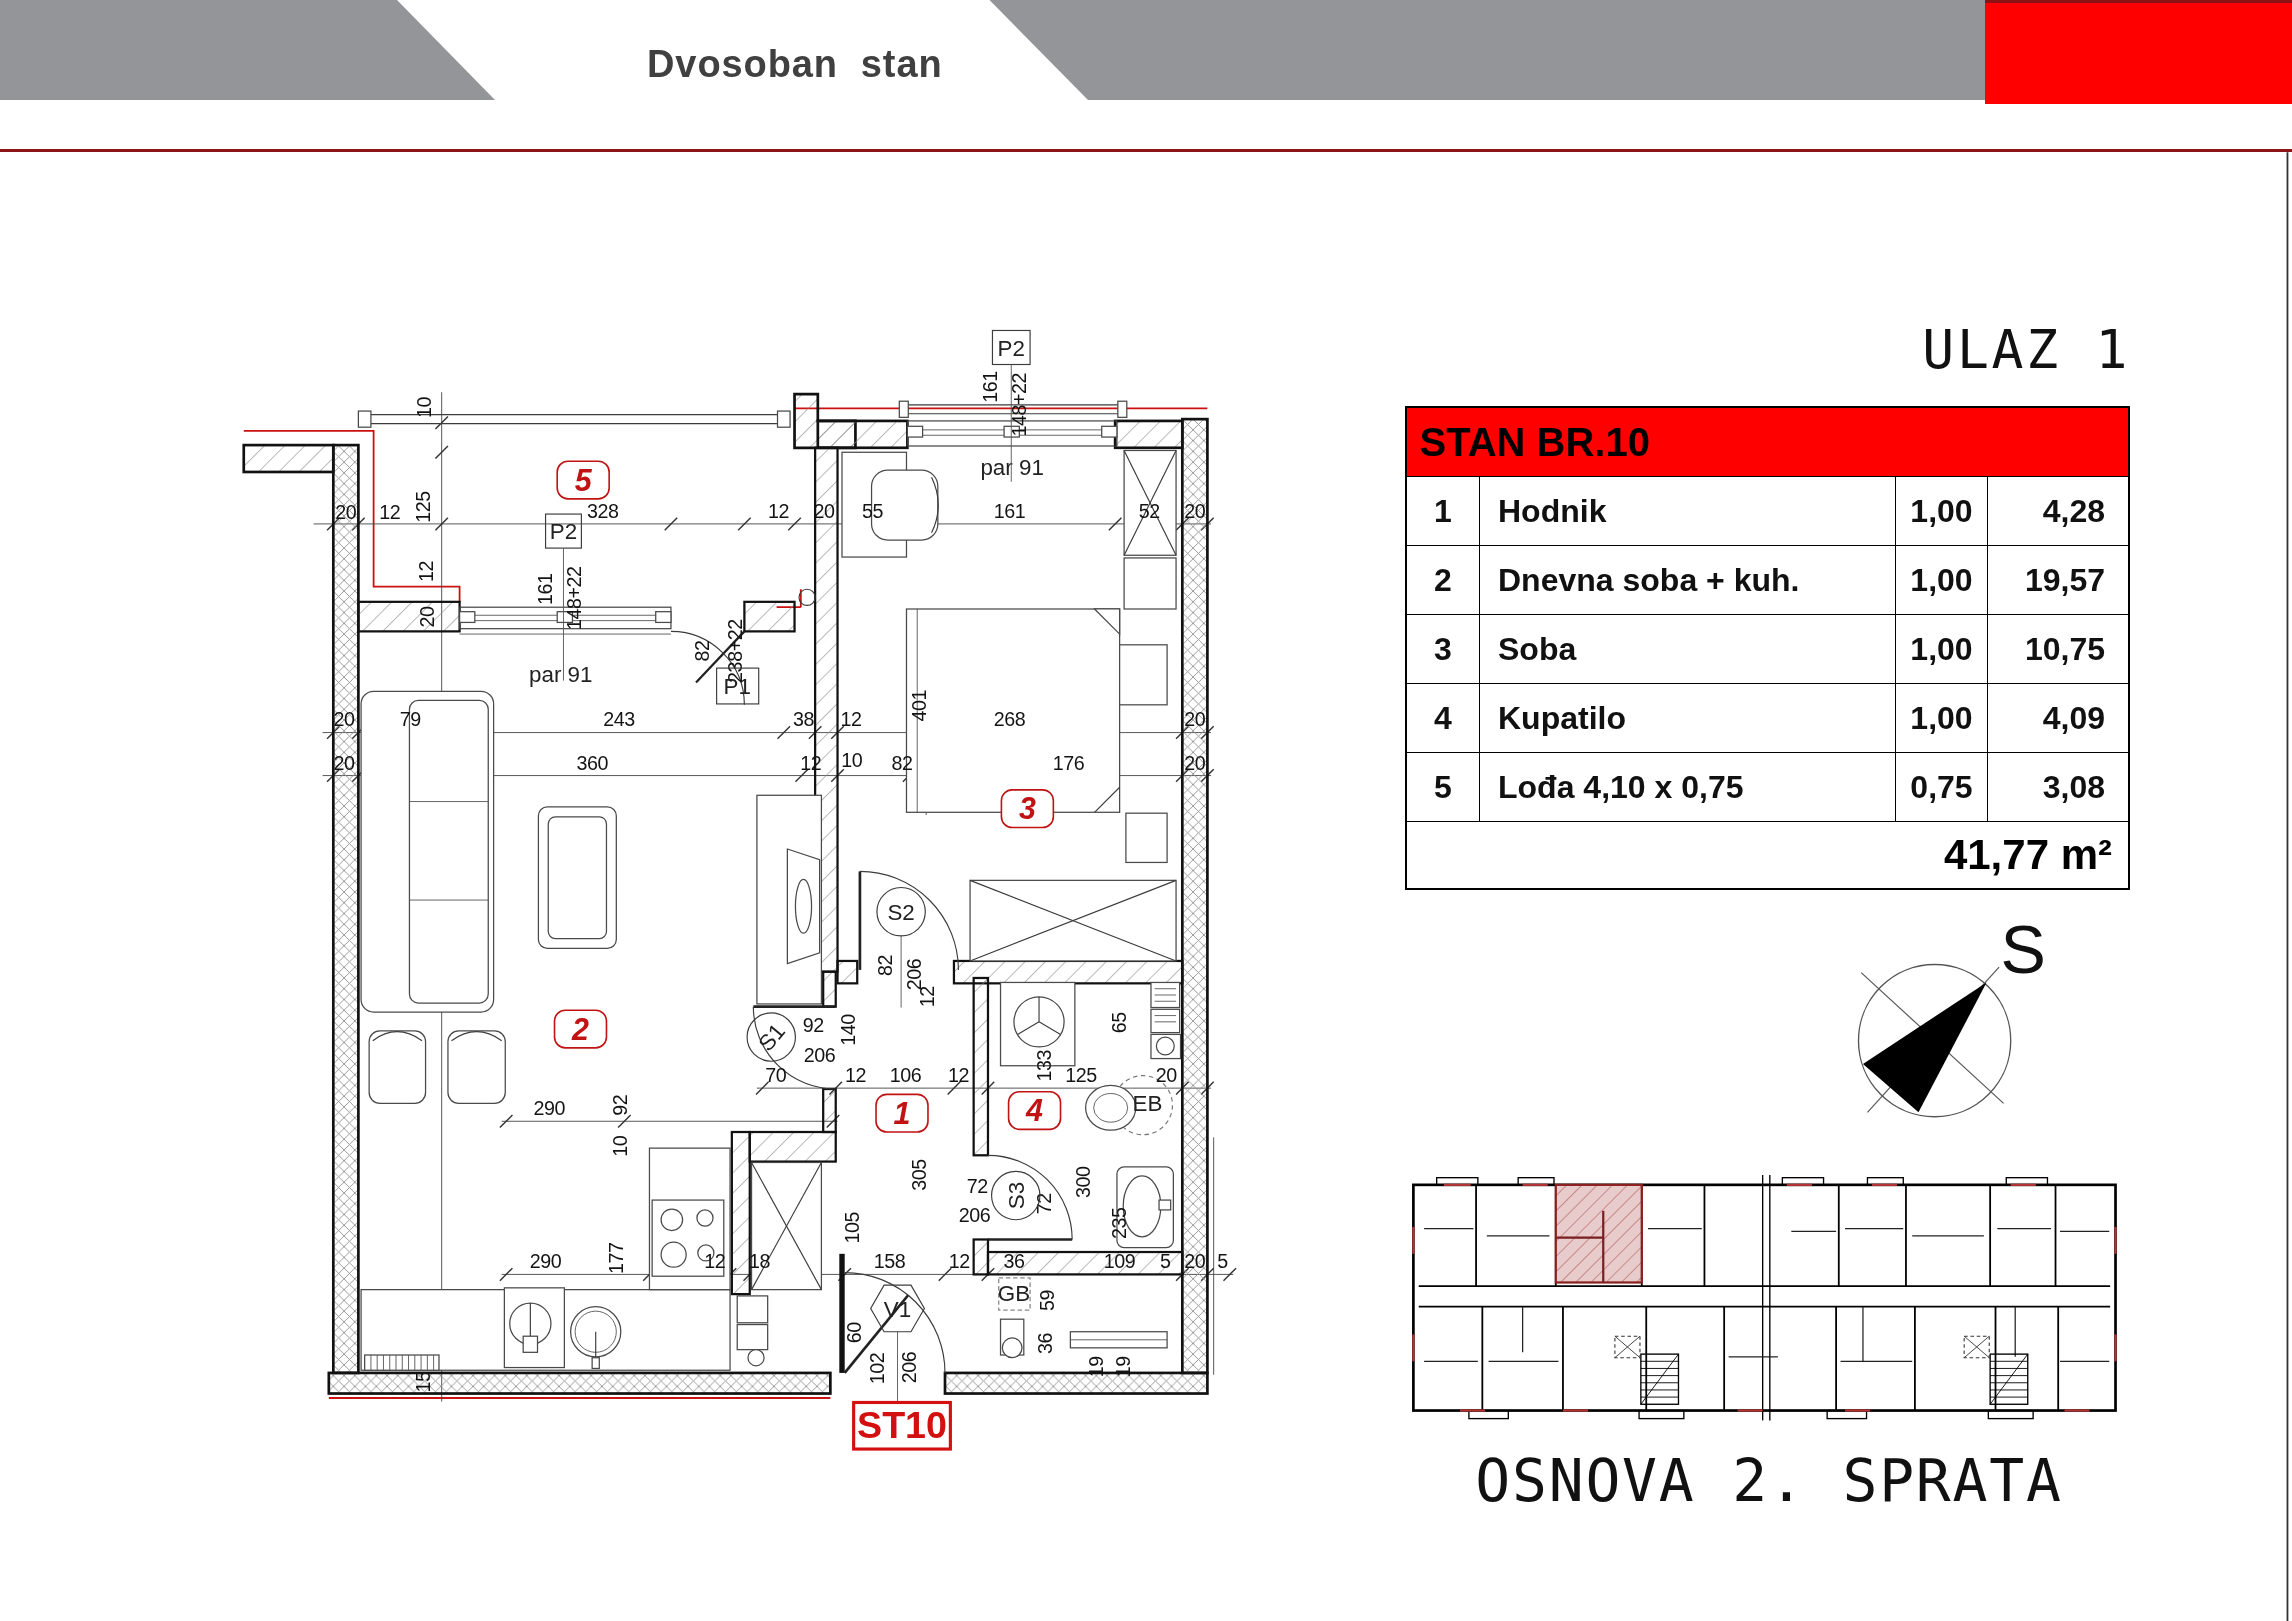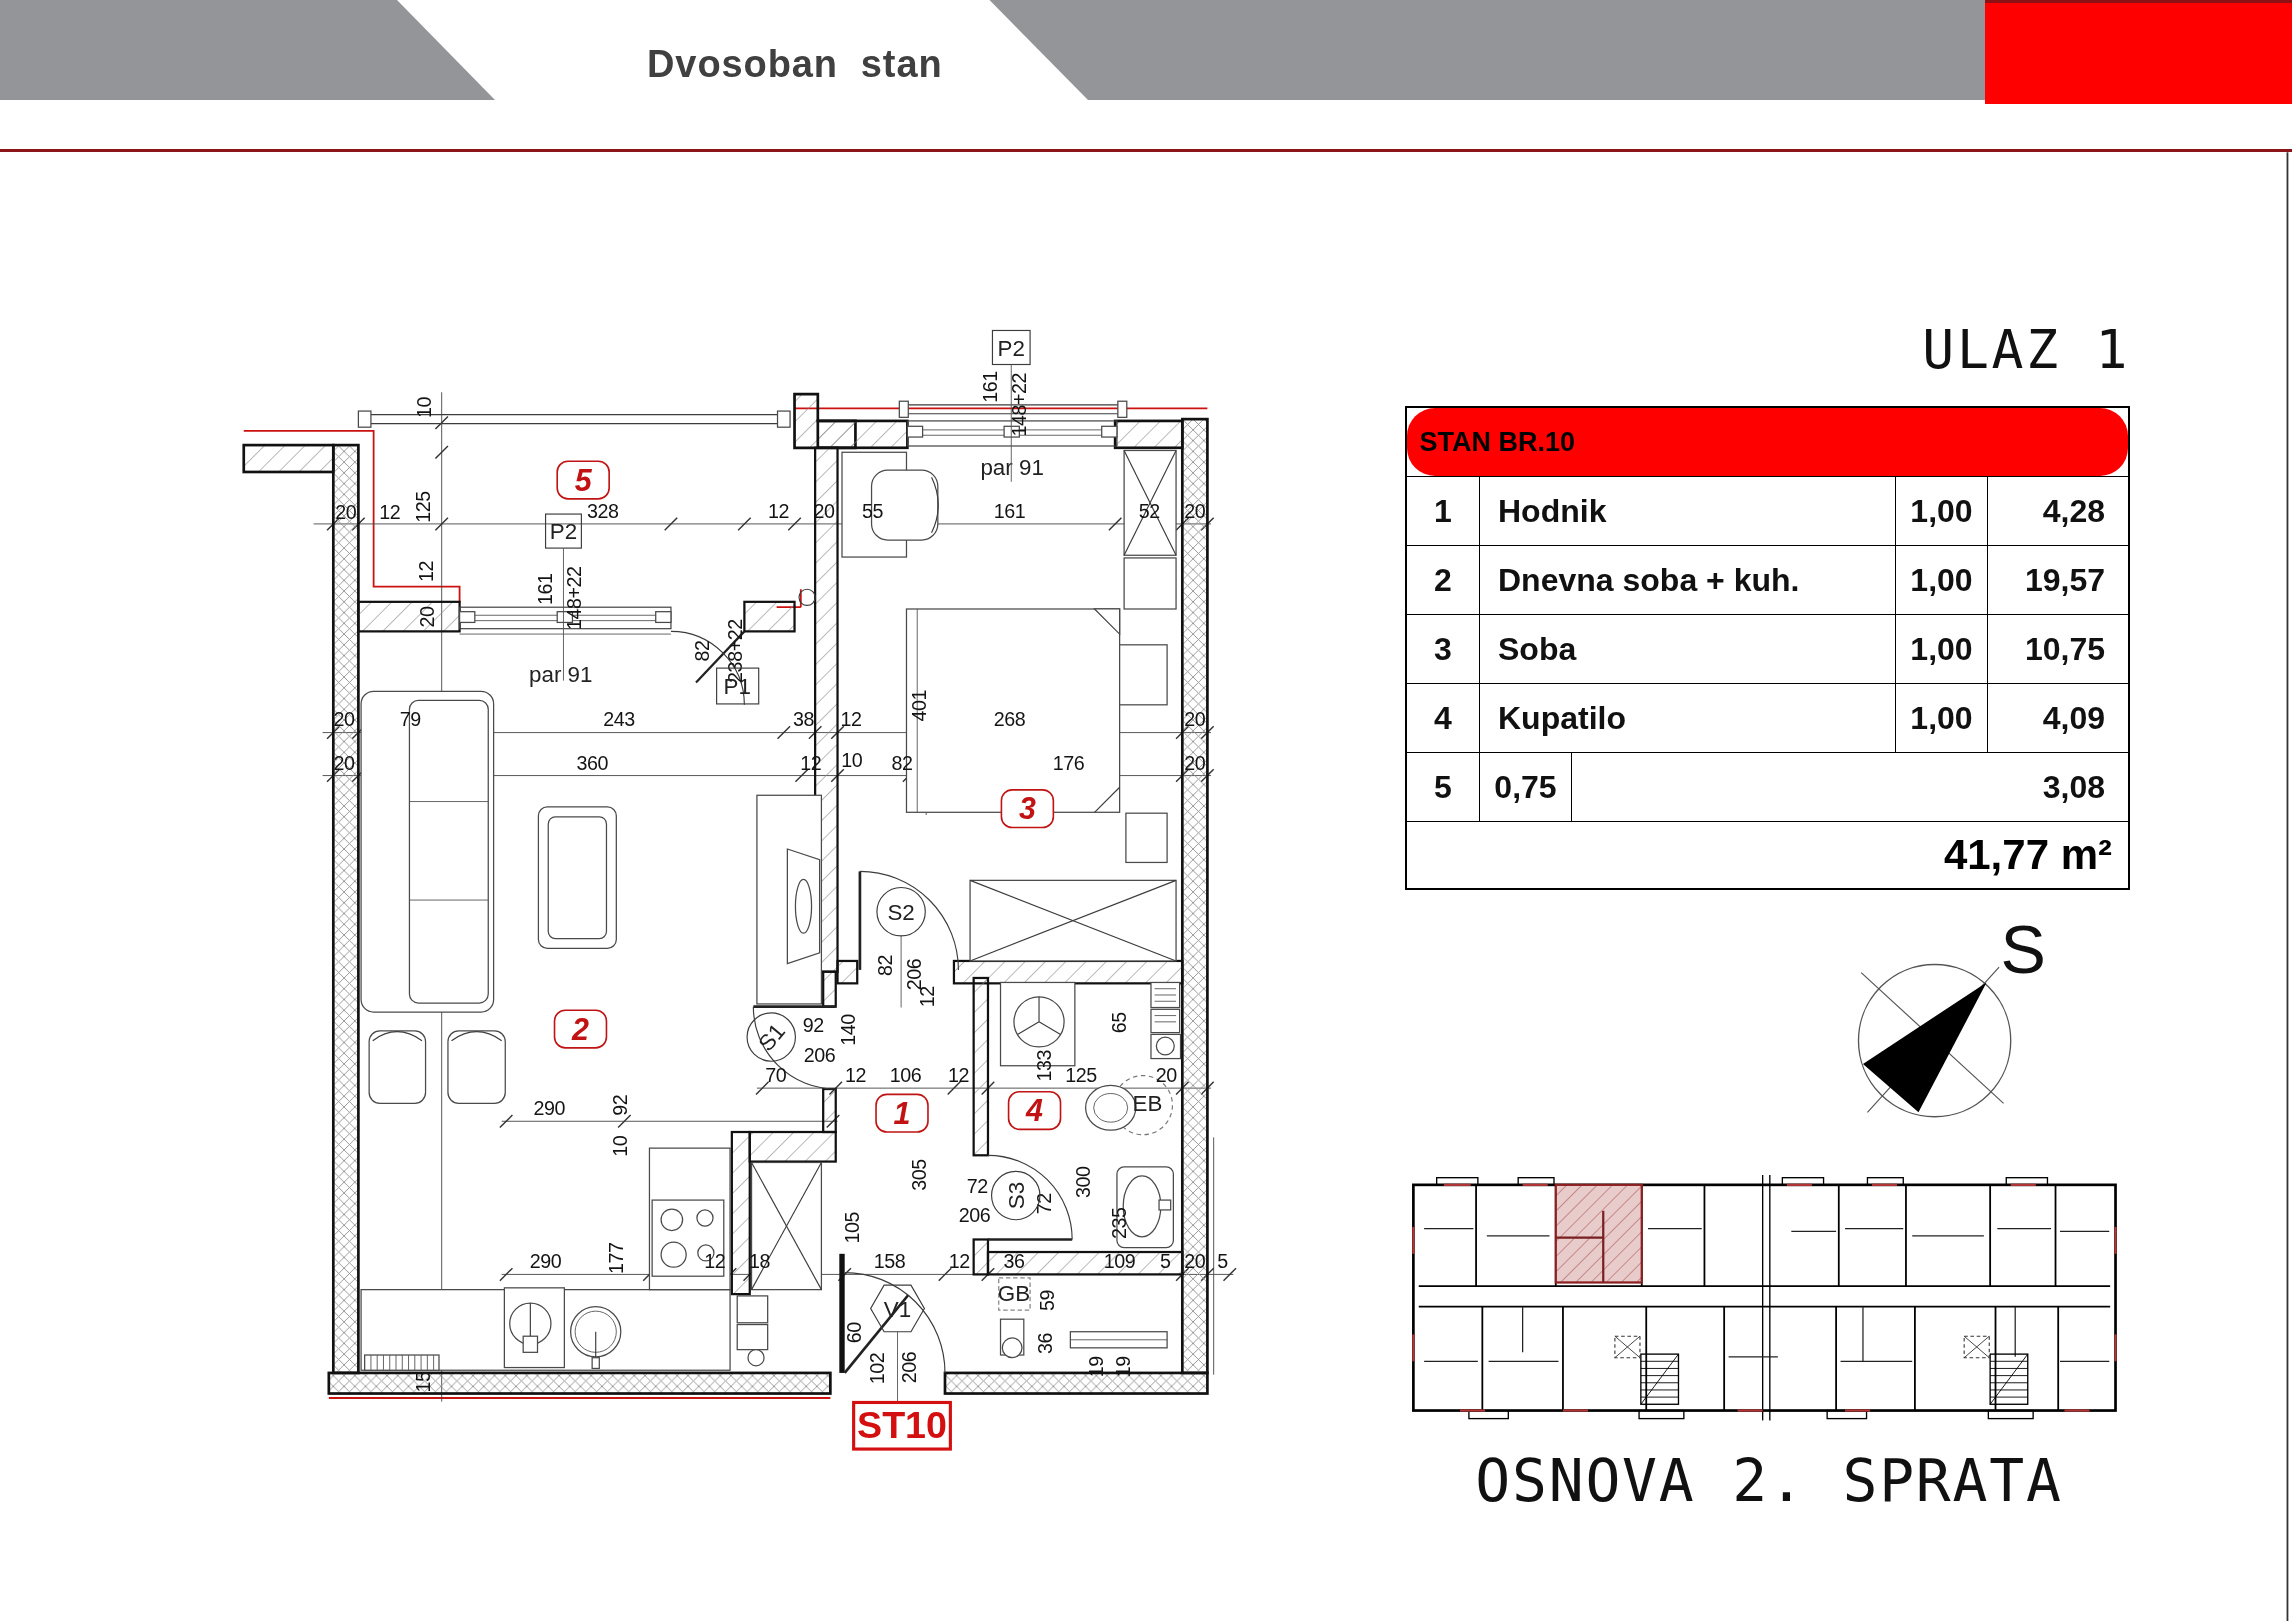--- a/index.html
+++ b/index.html
@@ -13,21 +13,21 @@
   .gray-right{position:absolute;top:0;left:985px;width:1003px;height:100px;background:#939598;
     clip-path:polygon(4.5px 0,1003px 0,1003px 100px,103px 100px);}
   .red-block{position:absolute;top:0;left:1985px;width:308px;height:104px;background:#fe0000;
     border-top:3.6px solid #8c1114;box-sizing:border-box;}
   .page-title{position:absolute;top:43px;left:627px;width:358px;
     font-size:38px;font-weight:bold;color:#404040;white-space:pre;letter-spacing:0.9px;margin-left:20px;}
   .red-rule{position:absolute;top:149px;left:0;width:2293px;height:2.7px;background:#8b1518;}
   
   .tbl{position:absolute;left:1405px;top:406px;width:725px;border:2.7px solid #000;box-sizing:border-box;background:#fff;}
   .tbl-head{height:68px;background:#fe0000;display:flex;align-items:center;padding-left:12.5px;
-    font-size:27px;font-weight:bold;color:#000;border-radius:28px;}
+    font-size:40px;font-weight:bold;color:#000;}
   .tbl-row{display:flex;height:68px;border-top:1.8px solid #000;}
   .tbl-row .c{display:flex;align-items:center;box-sizing:border-box;font-size:32px;font-weight:bold;color:#111;}
   .c1{width:72px;justify-content:center;}
   .c2{width:416px;border-left:1.8px solid #000;padding-left:18px;text-align:right;}
   .c3{width:92px;border-left:1.8px solid #000;justify-content:center;}
   .c4{flex:1;border-left:1.8px solid #000;justify-content:flex-end;padding-right:23px;}
   .tbl-foot{height:66px;border-top:1.8px solid #000;display:flex;align-items:center;justify-content:flex-end;
     padding-right:16px;font-size:42px;font-weight:bold;}
   
   .ulaz{position:absolute;left:1863px;top:319px;width:267px;text-align:right;
@@ -84,20 +84,21 @@
     <div class="c c4">10,75</div>
   </div>
   <div class="tbl-row">
     <div class="c c1">4</div>
     <div class="c c2">Kupatilo</div>
     <div class="c c3">1,00</div>
     <div class="c c4">4,09</div>
   </div>
   <div class="tbl-row">
     <div class="c c1">5</div>
+    <div class="c c2">Lođa 4,10 x 0,75</div>
     <div class="c c3">0,75</div>
     <div class="c c4">3,08</div>
   </div>
   <div class="tbl-foot">41,77 m²</div>
 </div>
 
 <svg width="2293" height="1621" viewBox="0 0 2560 1810">
   <defs>
     <pattern id="hd" width="16" height="16" patternUnits="userSpaceOnUse" patternTransform="rotate(45)">
       <line x1="0" y1="0" x2="0" y2="16" stroke="#8a8a8a" stroke-width="1.3"></line>

